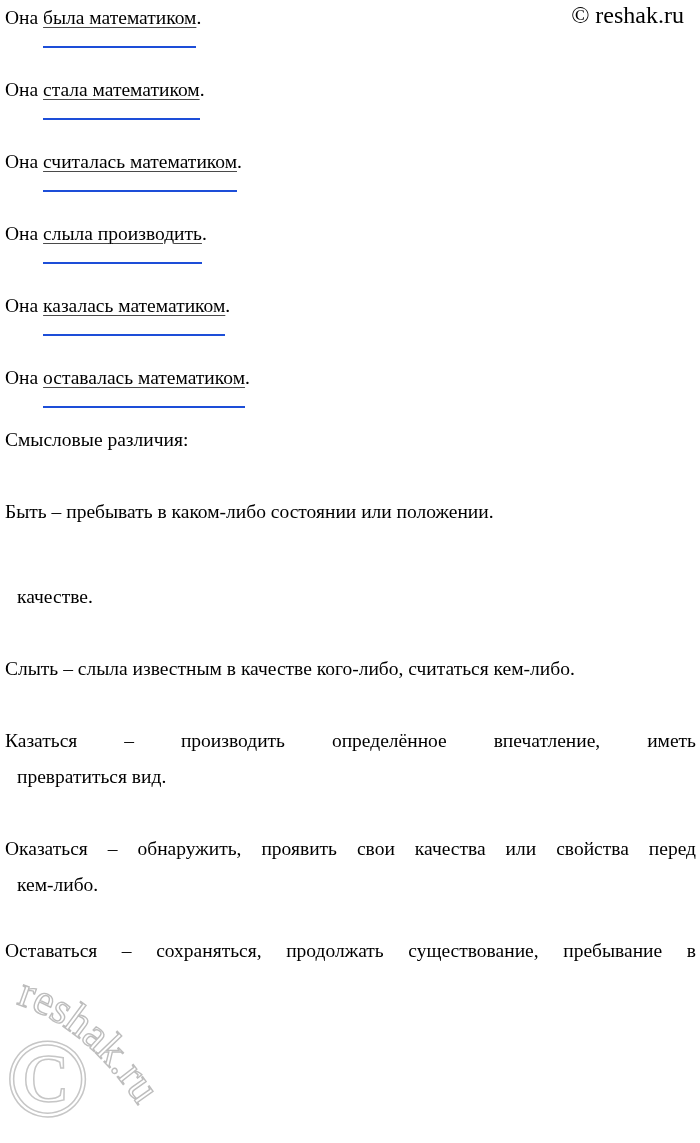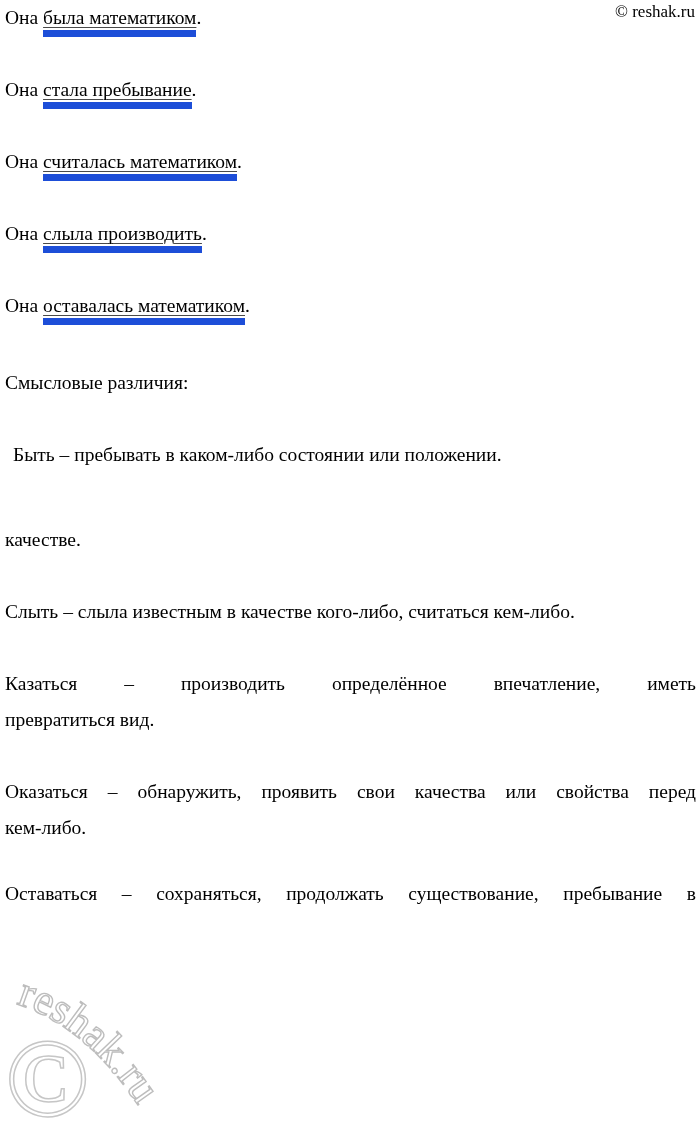--- a/index.html
+++ b/index.html
@@ -14,50 +14,50 @@
   
   .content {
     position: relative;
     z-index: 1;
     padding: 0 4px 0 5px;
     font-size: 19.5px;
   }
   .content p { margin: 0 0 36px 0; line-height: 36px; }
 
   .sentence { margin-bottom: 37px; }
-  .sentence.gap-sm { margin-bottom: 41px; }
+  .sentence.gap-sm { margin-bottom: 26px; }
 
   .heading { margin-bottom: 0; font-family: Liberation Serif, serif; }
   .def { text-align: justify; }
-  .def.gap-lg { margin-bottom: 49px; margin-left: 8px; }
+  .def.gap-lg { margin-bottom: 49px; }
   .def.gap-md { margin-bottom: 30px; }
 
   .def-l1, .def-l2 { display: block; }
   .two-line .def-l1 {
     text-align: justify;
     text-align-last: justify;
     white-space: nowrap;
   }
-  .def-l2 { text-align: center; text-align-last: left; }
+  .def-l2 { text-align: center; text-align-last: left; margin-left: 12px; }
 
   
   .predicate {
     text-decoration: underline;
     text-decoration-thickness: 1px;
     text-decoration-color: #4a4a4a;
     text-underline-offset: 3px;
-    border-bottom: 7px solid #1d4ed8;
-    padding-bottom: 2px;
+    border-bottom: 2px solid #1d4ed8;
+    padding-bottom: 18px;
   }
 
   
   .copyright {
     position: absolute;
-    top: 2px; right: 5px;
-    font-size: 17px;
+    top: 2px; right: 16px;
+    font-size: 24px;
     z-index: 2;
     white-space: nowrap;
   }
 
   
   .watermark {
     position: absolute;
     left: 0; top: 0;
     z-index: 0;
     pointer-events: none;
@@ -91,26 +91,27 @@
     <text class="wm-symbol" x="5" y="1116">©</text>
   </svg>
 </div>
 
 <div class="copyright">© reshak.ru</div>
 
 <div class="content">
 
   <p class="sentence"><span>Она</span> <span class="predicate">была математиком</span><span>.</span></p>
 
-  <p class="sentence"><span>Она</span> <span class="predicate">стала пребывание</span><span>.</span></p>
+  <p class="sentence"><span>Она</span> <span class="predicate">стала математиком</span><span>.</span></p>
 
   <p class="sentence"><span>Она</span> <span class="predicate">считалась математиком</span><span>.</span></p>
 
   <p class="sentence"><span>Она</span> <span class="predicate">слыла производить</span><span>.</span></p>
 
+  <p class="sentence"><span>Она</span> <span class="predicate">казалась математиком</span><span>.</span></p>
 
 
   <p class="sentence gap-sm"><span>Она</span> <span class="predicate">оставалась математиком</span><span>.</span></p>
 
   <p class="heading">Смысловые различия:</p>
 
   <p class="def gap-lg">
       <span class="def-l1">Быть – пребывать в каком-либо состоянии или положении.</span>
     </p>
 

